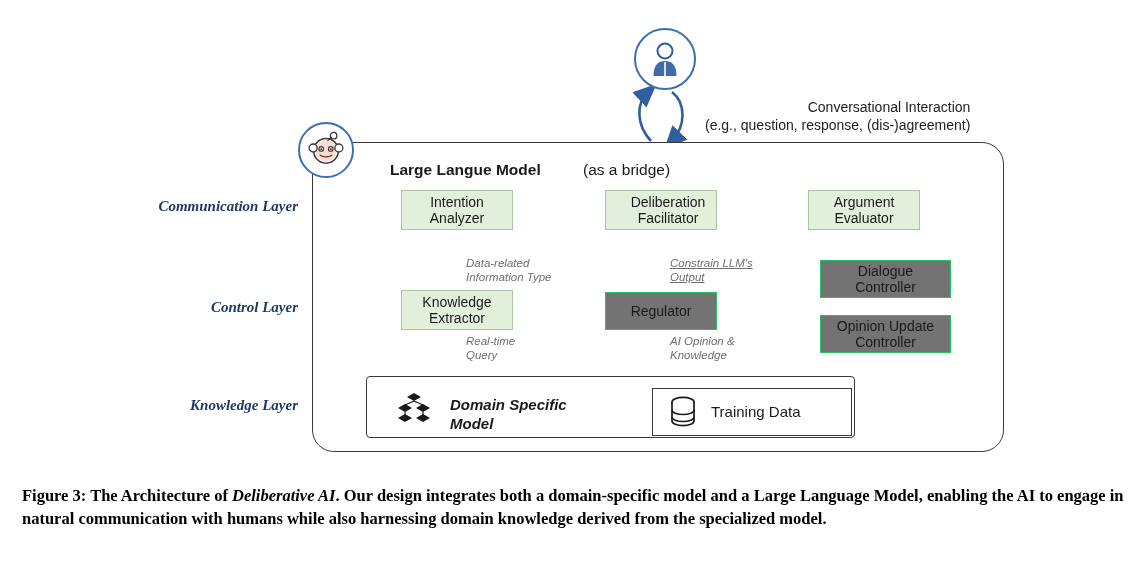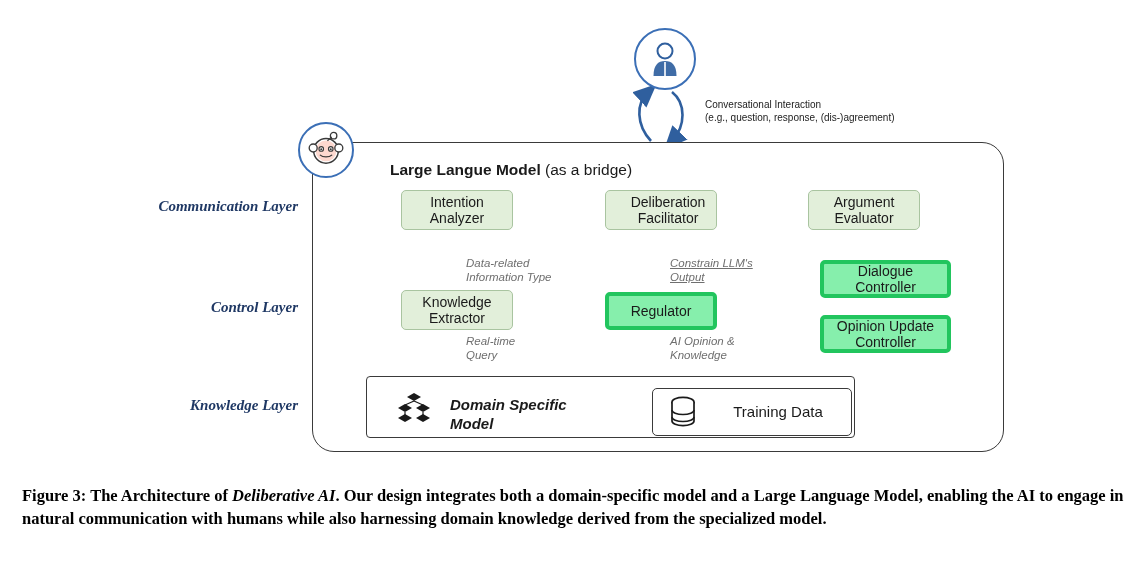--- a/index.html
+++ b/index.html
@@ -48,63 +48,64 @@
   }
 
   
   #llm-title {
     left: 390px;
     top: 161px;
     font-size: 15.5px;
     white-space: nowrap;
   }
   #llm-title b { font-weight: bold; }
-  #llm-title .sub { font-weight: normal; }
+  #llm-title .sub { font-weight: normal; margin-left: 38px; }
 
   
   .node {
     position: absolute;
     box-sizing: border-box;
-    border-radius: 5px;
+    border-radius: 0;
     display: flex;
     align-items: center;
     justify-content: center;
     text-align: center;
     font-size: 14px;
     line-height: 1.15;
     padding: 4px 6px;
   }
   .green {
     background: #e2efda;
     border: 1px solid #a9c4a0;
   }
   .blue {
-    background: #86efac;
-    border: 4px solid #22c55e;
+    background: #737373;
+    border: 1px solid #22c55e;
   }
   .plain {
     background: #ffffff;
     border: 1.2px solid #3a3a3a;
   }
 
   
   .annot {
     position: absolute;
     font-size: 11.5px;
     font-style: italic;
     color: #6f6f6f;
     line-height: 1.25;
     white-space: nowrap;
   }
   .annot-dark {
     position: absolute;
-    font-size: 10px;
+    font-size: 14px;
     color: #222;
     line-height: 1.3;
     white-space: nowrap;
+    text-align: right;
   }
 
   
   #caption {
     position: absolute;
     left: 22px;
     top: 484px;
     width: 1110px;
     font-family: "Liberation Serif", serif;
     font-weight: bold;
@@ -285,21 +286,21 @@
       <line x1="11" y1="21" x2="11" y2="24" stroke="#1a1a1a" stroke-width="1.2"></line>
       <line x1="29" y1="21" x2="29" y2="24" stroke="#1a1a1a" stroke-width="1.2"></line>
     </svg>
   </div>
 
   <div class="abs" style="left:450px; top:396px; font-size:15px; font-weight:bold; line-height:1.25;font-style:italic;">
     <span>Domain Specific</span><br>
     <span>Model</span>
   </div>
 
-  <div class="node plain" style="left:652px; top:388px; width:200px; height:48px; justify-content:center; padding-left:58px;">
+  <div class="node plain" style="left:652px; top:388px; width:200px; height:48px; justify-content:flex-start; padding-left:58px;">
     <span style="font-size:15px;">Training Data</span>
   </div>
 
   <div class="icon-wrap" style="left:666px; top:396px; width:34px; height:32px;">
     <svg width="30" height="32" viewBox="0 0 30 32">
       <ellipse cx="15" cy="6" rx="11" ry="4.6" fill="#ffffff" stroke="#1a1a1a" stroke-width="1.7"></ellipse>
       <path d="M4,6 L4,25 C4,27.6 8.9,29.6 15,29.6 C21.1,29.6 26,27.6 26,25 L26,6" fill="#ffffff" stroke="#1a1a1a" stroke-width="1.7"></path>
       <path d="M4,14 C4,16.6 8.9,18.6 15,18.6 C21.1,18.6 26,16.6 26,14" fill="none" stroke="#1a1a1a" stroke-width="1.5"></path>
       <path d="M4,21 C4,23.6 8.9,25.6 15,25.6 C21.1,25.6 26,23.6 26,21" fill="none" stroke="#1a1a1a" stroke-width="1.5"></path>
     </svg>

